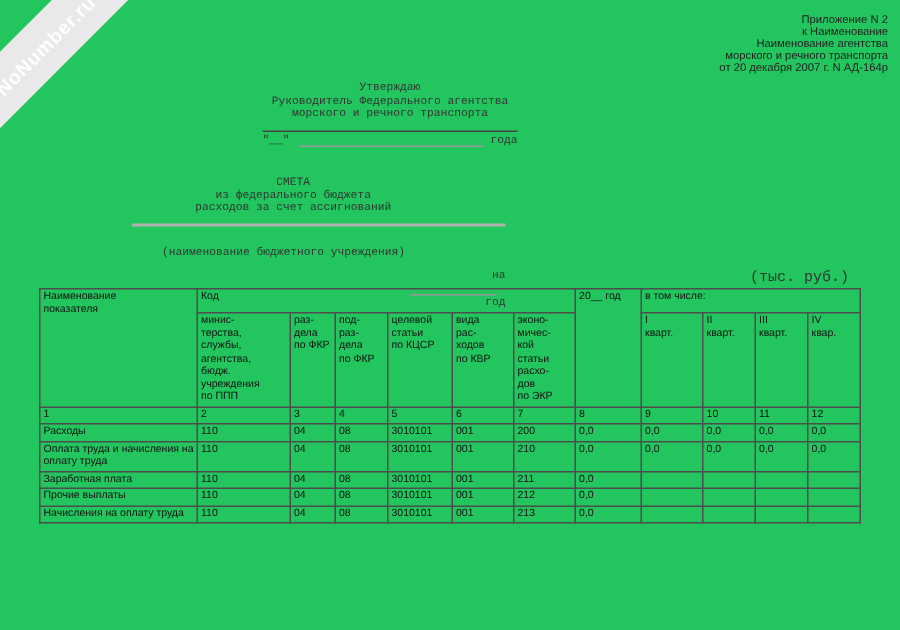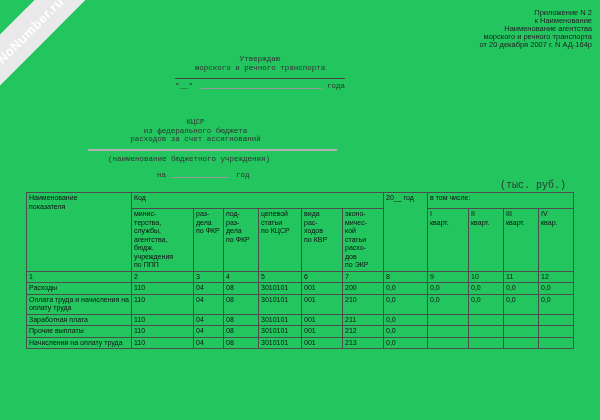--- a/index.html
+++ b/index.html
@@ -31,22 +31,22 @@
   .approval .date-line { display:flex; align-items:flex-end; margin-top:2px; }
   .approval .fill { flex:1; border-bottom:1px solid #999; height:7px; margin:0 5px 1px 6px; }
   
   .doc-title {
     position:absolute; left:88px; top:118px; width:249px;
     font-family:"Liberation Mono", monospace; font-size:7.5px; line-height:8.5px;
     color:#333;
   }
   .doc-title .ctr { width:215px; text-align:center; }
   .doc-title .rule { border-bottom:2px solid #b0b0b0; margin-top:5px; }
-  .doc-title .caption { margin-left:20px; margin-top:4px; }
-  .doc-title .year-line { display:flex; align-items:flex-end; margin-left:69px; margin-top:7px; }
+  .doc-title .caption { margin-left:20px; margin-top:14px; }
+  .doc-title .year-line { display:flex; align-items:flex-end; margin-left:69px; margin-top:7px;flex-direction:column; }
   .doc-title .fill60 { width:58px; border-bottom:1px solid #999; height:7px; margin:0 6px 1px 6px; }
   .units {
     position:absolute; top:180px; right:34px;
     font-family:"Liberation Mono", monospace; font-size:10px; color:#333;
   }
   
   table.smeta {
     position:absolute; left:26px; top:192px; width:547px;
     border-collapse:collapse; table-layout:fixed;
     font-size:7px; line-height:8.5px; color:#111;
@@ -70,31 +70,32 @@
   <div class="appendix">
     <div>Приложение N 2</div>
     <div>к Наименование</div>
     <div>Наименование агентства</div>
     <div>морского и речного транспорта</div>
     <div>от 20 декабря 2007 г. N АД-164р</div>
   </div>
 
   <div class="approval">
     <div class="ctr">Утверждаю</div>
+    <div class="ctr">Руководитель Федерального агентства</div>
     <div class="ctr">морского и речного транспорта</div>
     <div class="sig-line"></div>
     <div class="date-line">
       <span>"__"</span>
       <span class="fill"></span>
       <span>года</span>
     </div>
   </div>
 
   <div class="doc-title">
-    <div class="ctr">КЦСР</div>
+    <div class="ctr">СМЕТА</div>
     <div class="ctr">из федерального бюджета</div>
     <div class="ctr">расходов за счет ассигнований</div>
     <div class="rule"></div>
     <div class="caption">(наименование бюджетного учреждения)</div>
     <div class="year-line">
       <span>на</span>
       <span class="fill60"></span>
       <span>год</span>
     </div>
   </div>

